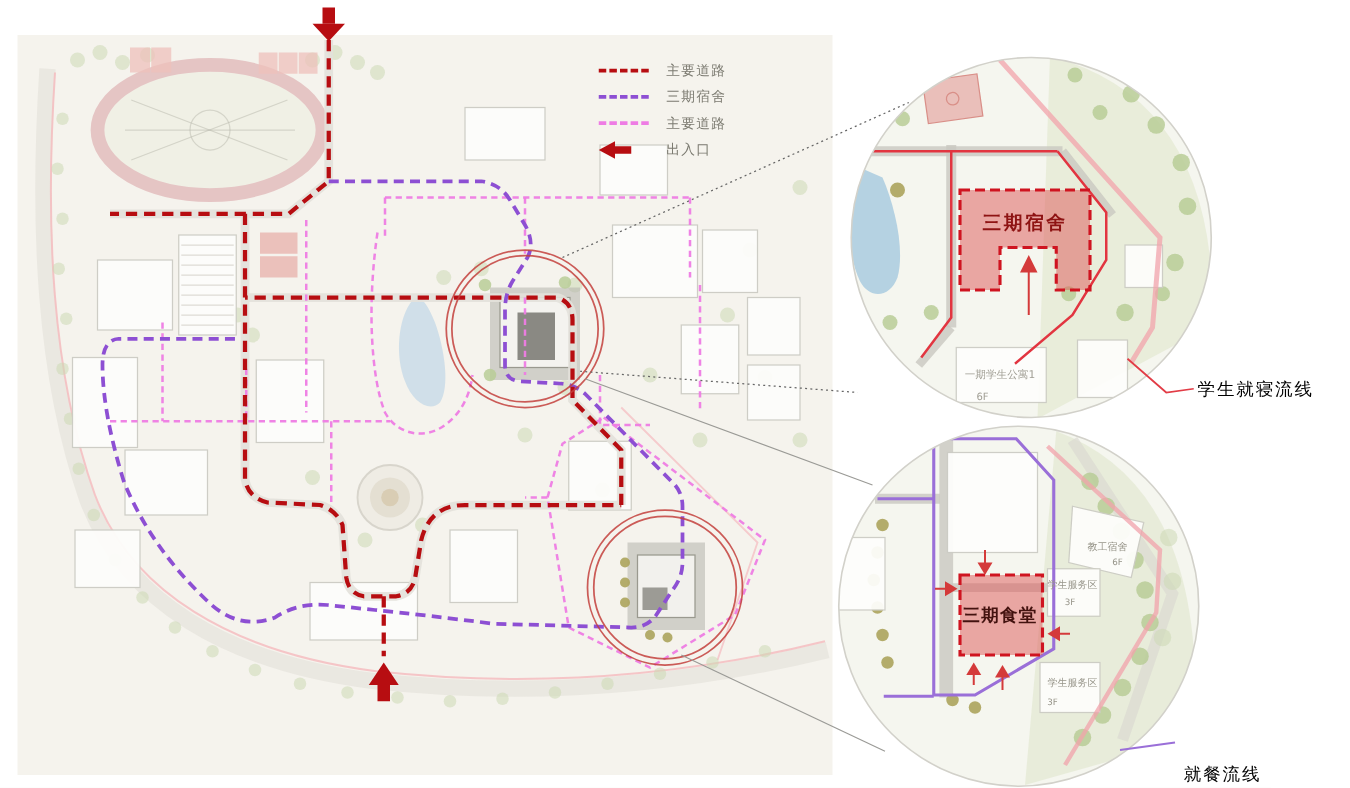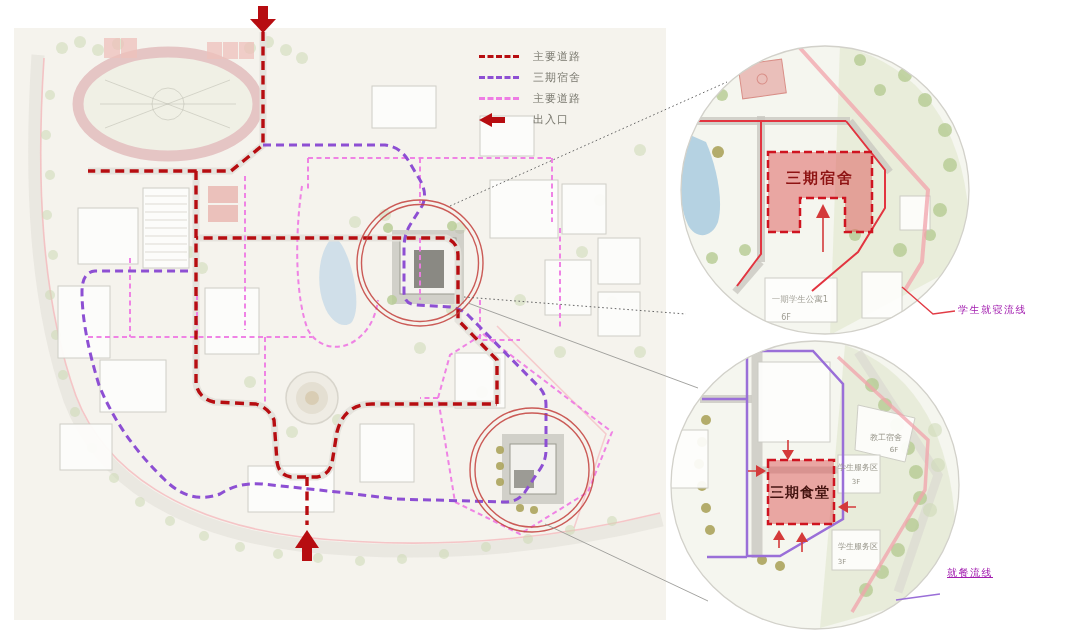--- a/index.html
+++ b/index.html
@@ -37,23 +37,23 @@
   .swatch.main{border-top:3.5px dashed #b70d11;}
   .swatch.secondary{border-top:3.5px dashed #8d4fd3;}
   .swatch.ped{border-top:3px dashed #ee7ce4;}
   .legend-label{font-size:11px;color:#7b7a70;letter-spacing:1px;}
   .arrow-swatch{width:40px;margin-right:14px;display:flex;align-items:center;justify-content:flex-start;}
   .arrow-head{width:0;height:0;border-top:7px solid transparent;border-bottom:7px solid transparent;
               border-right:13px solid #b70d11;}
   .arrow-stem{width:13px;height:6px;background:#b70d11;}
 
   
-  .flow-label{position:absolute;font-size:10px;color:#a21caf;letter-spacing:1.5px;white-space:nowrap;text-align:right;}
+  .flow-label{position:absolute;font-size:14px;color:#000000;letter-spacing:1.5px;white-space:nowrap;text-align:right;}
   .flow-label.dorm{left:958px;top:303px;}
-  .flow-label.canteen{left:947px;top:566px;text-decoration:underline;}
+  .flow-label.canteen{left:947px;top:611px;}
 </style>
 </head>
 <body>
 
 <div class="canvas">
 
 <svg class="scene" width="1080" height="630" viewBox="0 0 1080 630">
   <defs>
     <clipPath id="clip-top">
           <circle cx="825" cy="190" r="144"></circle>

